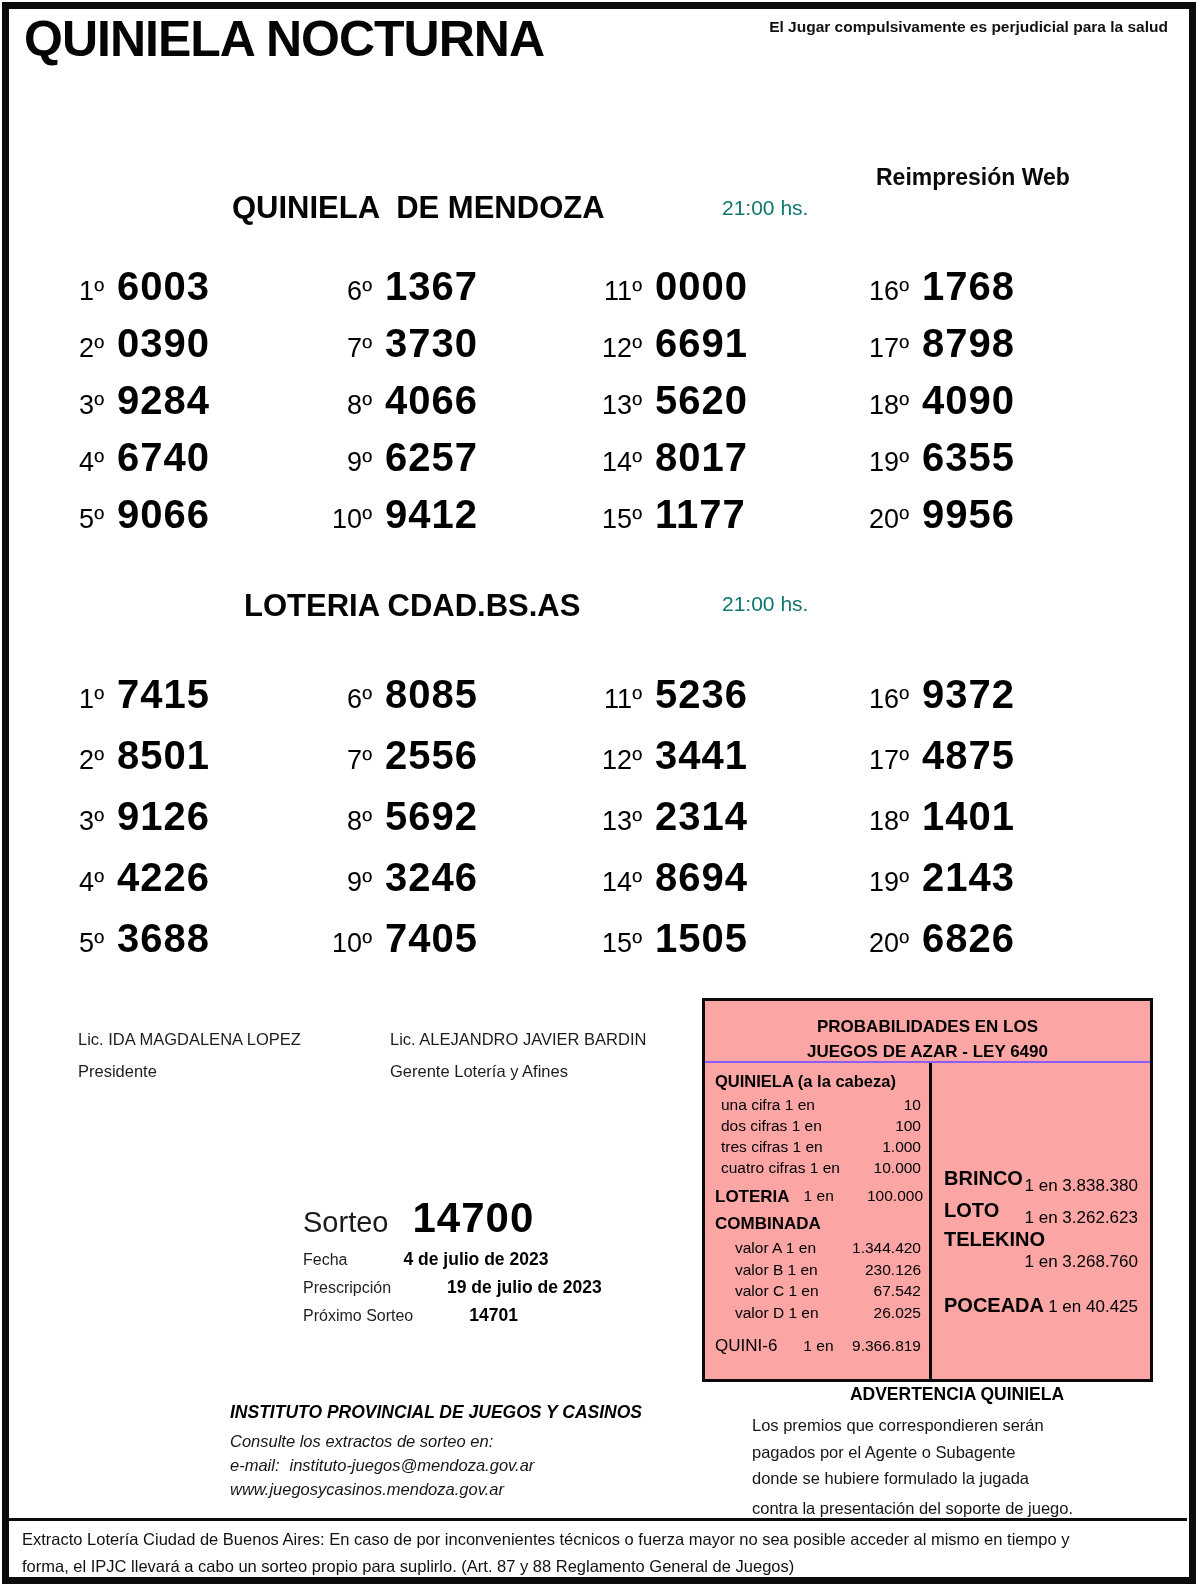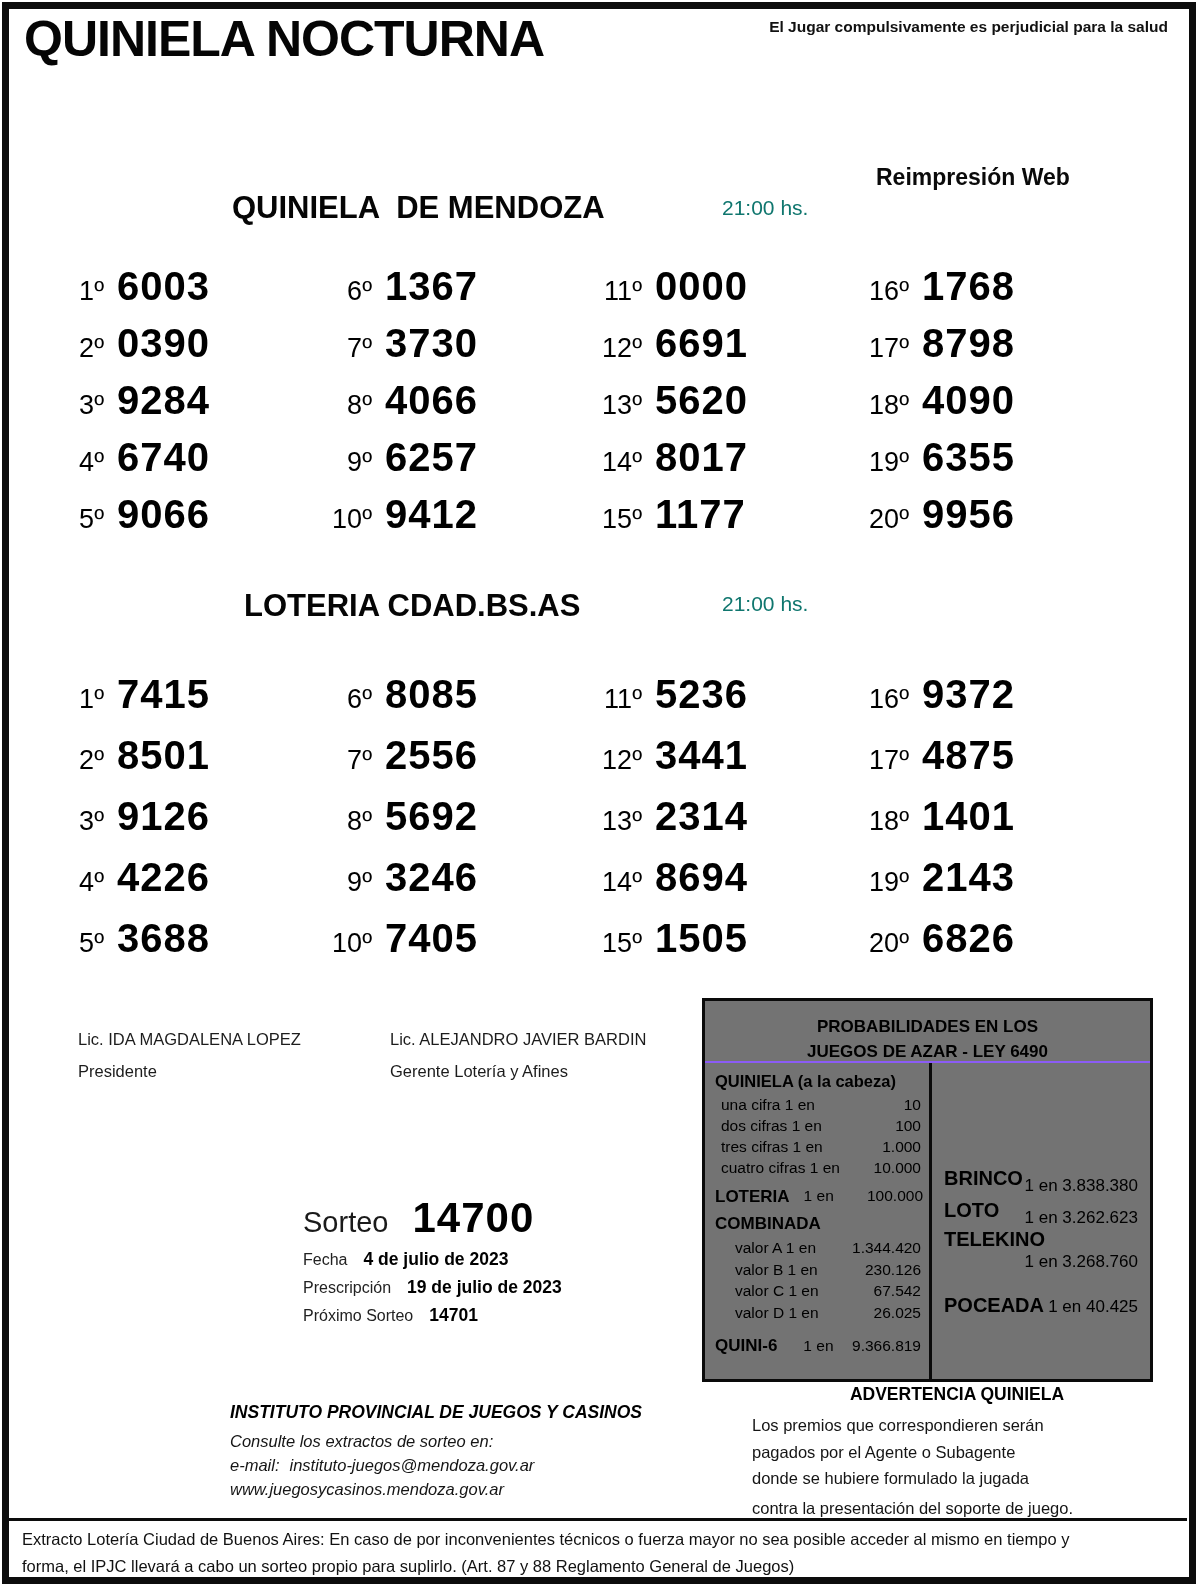--- a/index.html
+++ b/index.html
@@ -56,55 +56,55 @@
   #b-col3 { left: 586px; top: 672px; }
   #b-col4 { left: 853px; top: 672px; }
 
   .official { position: absolute; font-size: 16.5px; color: #1c1c1c; }
   #official-1 { left: 78px;  top: 1030px; }
   #official-2 { left: 390px; top: 1030px; }
   .official .role { margin-top: 13px; }
 
   .prob-box {
     position: absolute; left: 702px; top: 998px; width: 451px; height: 384px;
-    border: 3px solid #0a0a0a; box-sizing: border-box; background: #737373;
+    border: 3px solid #0a0a0a; box-sizing: border-box; background: #fca5a5;
   }
   .prob-title { text-align: center; font-weight: bold; font-size: 17px; line-height: 25px; padding-top: 13px; height: 60px; box-sizing: border-box; }
   .prob-body { display: flex; border-top: 2px solid #8b5cf6; height: 318px; box-sizing: border-box; }
   .prob-left { width: 227px; flex: 0 0 227px; border-right: 3px solid #0a0a0a; box-sizing: border-box; padding: 9px 6px 6px 10px; }
   .prob-right { flex: 1; padding: 8px 12px 8px 12px; display: flex; flex-direction: column; }
   .p-head { font-weight: bold; font-size: 16.5px; margin-bottom: 3px; }
   .p-row { display: flex; font-size: 15.5px; line-height: 21px; padding-left: 6px; }
   .p-row .val { margin-left: auto; padding-right: 2px; }
   .p-loteria { display: flex; align-items: flex-start; margin-top: 9px; }
   .p-loteria .gname { font-weight: bold; font-size: 17px; }
   .p-loteria .mid { font-size: 15.5px; margin-left: 14px; }
   .p-loteria .val { margin-left: auto; font-size: 15.5px; }
   .p-comb-head { font-weight: bold; font-size: 17px; margin-top: 7px; margin-bottom: 3px; }
   .p-vrow { display: flex; font-size: 15.5px; line-height: 21.5px; padding-left: 20px; }
   .p-vrow .val { margin-left: auto; padding-right: 2px; }
   .p-quini { display: flex; align-items: baseline; margin-top: 13px; }
-  .p-quini .gname { font-weight: bold; font-size: 17px; }
+  .p-quini .gname { font-weight: normal; font-size: 17px; }
   .p-quini .mid { font-size: 15.5px; margin-left: 26px; }
   .p-quini .val { margin-left: auto; font-size: 15.5px; padding-right: 2px; }
   .game { display: flex; align-items: flex-start; }
   .game-name { font-weight: bold; font-size: 20px; }
   .game-val { margin-left: auto; font-size: 17px; position: relative; top: 9px; }
   #game-brinco { margin-top: 96px; margin-bottom: 9px; }
   #game-loto { margin-bottom: 6px; }
   .game-stack .game-name { display: block; }
   .game-stack .stack-val { text-align: right; font-size: 17px; margin-top: 1px; }
   .game.inline { margin-top: 22px; align-items: baseline; }
   .game.inline .game-val { top: 0; }
 
   .sorteo { position: absolute; left: 303px; top: 1194px; }
   .sorteo-row1 { display: flex; align-items: baseline; }
   .sorteo-label { font-size: 29px; color: #1a1a1a; }
   .sorteo-num { font-size: 42px; font-weight: bold; margin-left: 24px; letter-spacing: 1px; color: #000; }
-  .meta-row { display: flex; align-items: baseline; margin-top: 7px; font-size: 16px; color: #222; }
+  .meta-row { display: flex; align-items: baseline; margin-top: 7px; font-size: 16px; color: #222; gap: 40px; }
   .meta-row:first-of-type { margin-top: 9px; }
   .meta-val { font-weight: bold; font-size: 17.5px; margin-left: 16px; color: #000; }
 
   .institute { position: absolute; left: 230px; top: 1402px; font-size: 16.5px; color: #151515; font-style: italic; }
   .institute-name { font-weight: bold; font-size: 17.5px; color: #000; margin-bottom: 6px; }
   .institute-line { line-height: 24px; }
   .institute-line .lbl { margin-right: 10px; }
 
   .advert { position: absolute; left: 752px; top: 1384px; width: 410px; color: #151515; }
   .advert-title { text-align: center; font-weight: bold; font-size: 17.5px; color: #000; margin-bottom: 7px; }

